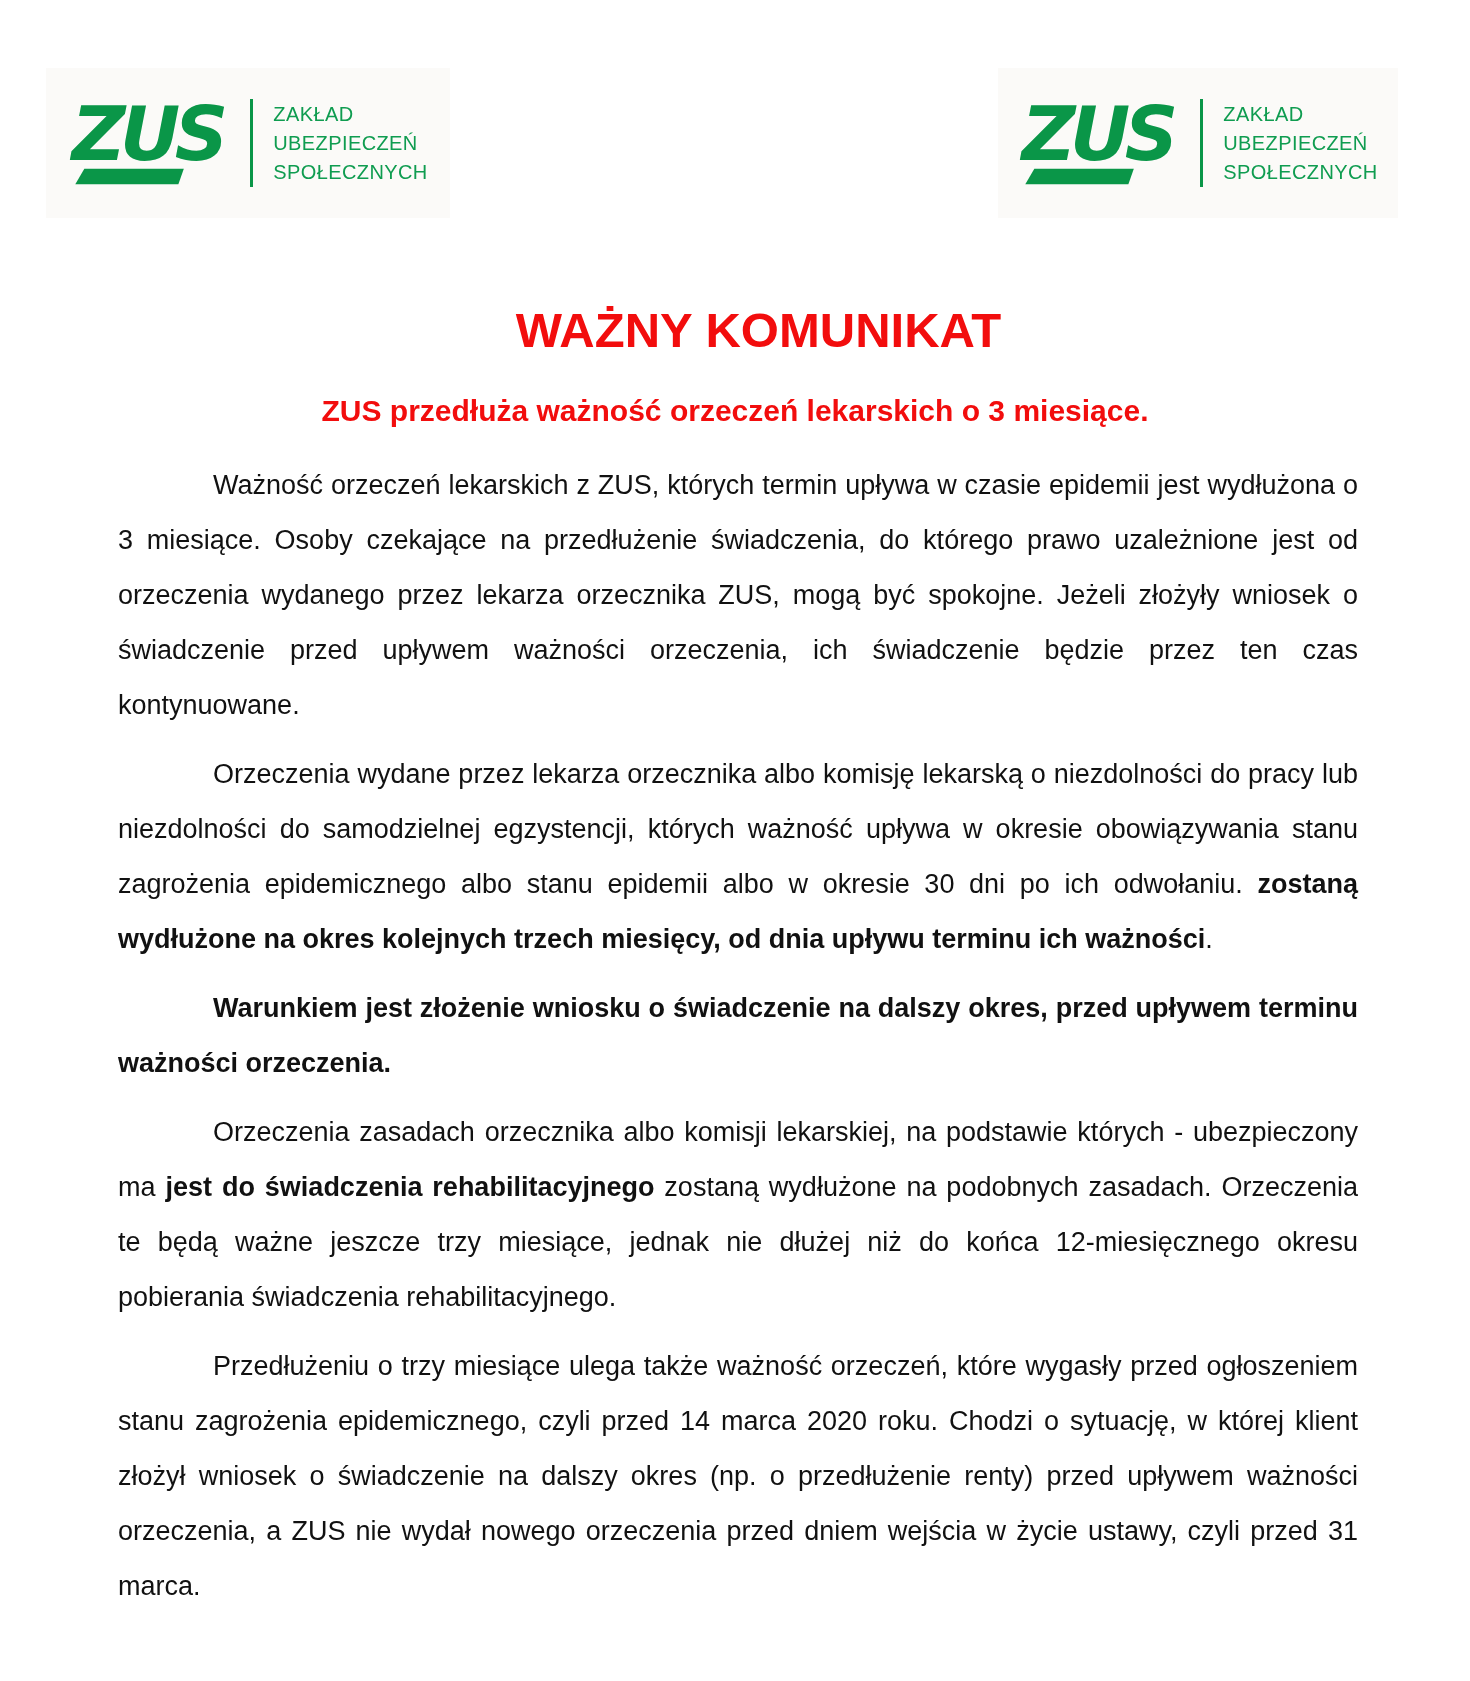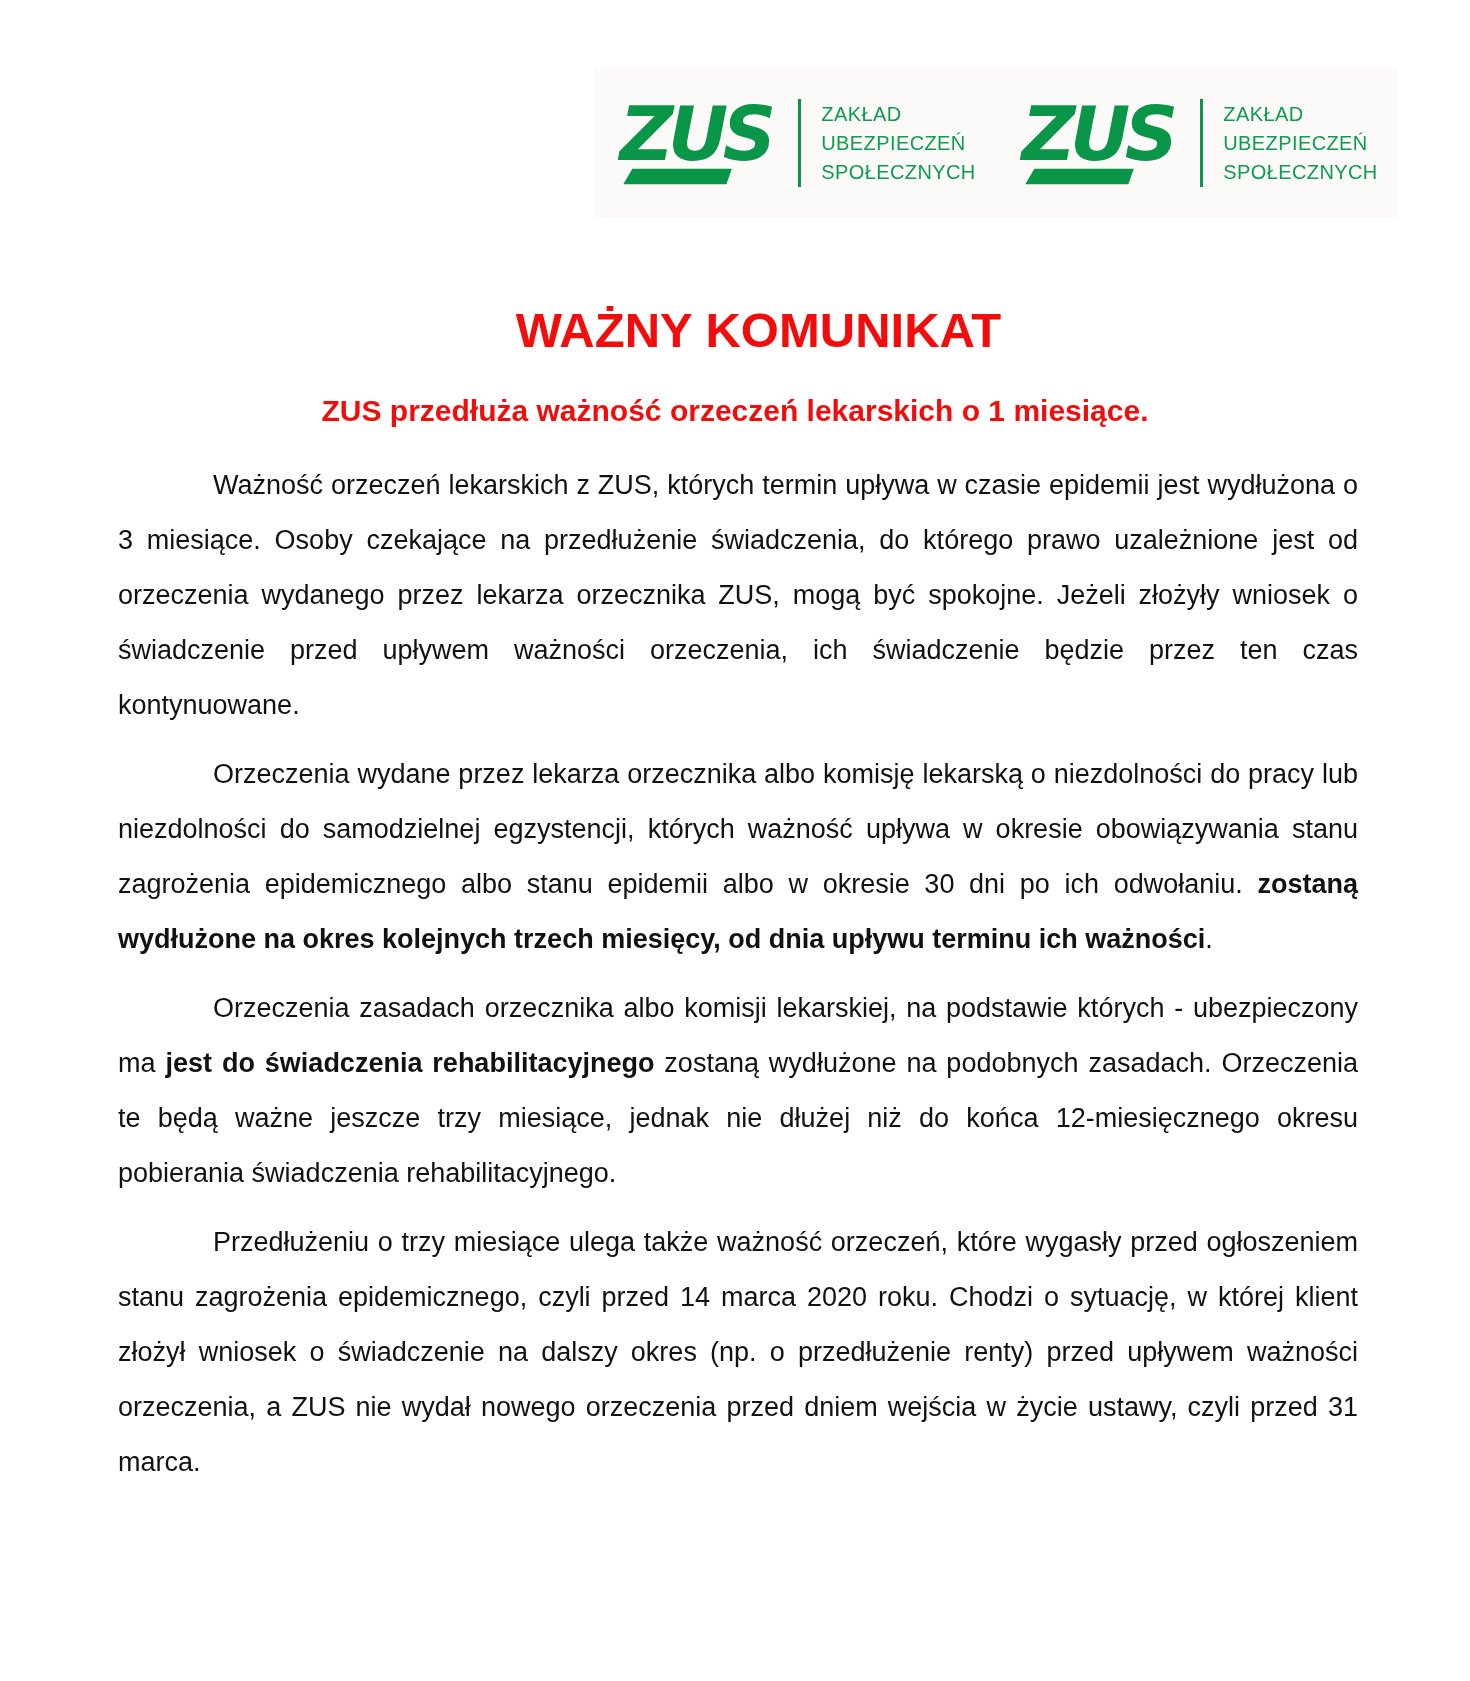--- a/index.html
+++ b/index.html
@@ -9,22 +9,23 @@
     height: 1681px;
     position: relative;
     overflow: hidden;
     font-family: "Liberation Sans", sans-serif;
     color: #111111;
   }
 
   
   .logos {
     display: flex;
-    justify-content: flex-end;
+    justify-content: space-between;
     padding: 68px 72px 0 46px;
+    gap: 37px;
   }
   .logo-box {
     width: 404px;
     height: 150px;
     background: #fbfaf8;
     display: flex;
     align-items: center;
     justify-content: center;
     gap: 20px;
   }
@@ -103,30 +104,33 @@
       <div>ZAKŁAD</div>
       <div>UBEZPIECZEŃ</div>
       <div>SPOŁECZNYCH</div>
     </div>
   </div>
 
 </header>
 
 <h1 class="title">WAŻNY KOMUNIKAT</h1>
 
-<h2 class="subtitle">ZUS przedłuża ważność orzeczeń lekarskich o 1 miesiące.</h2>
+<h2 class="subtitle">ZUS przedłuża ważność orzeczeń lekarskich o 3 miesiące.</h2>
 
 <main class="doc-body">
 
   <p class="bold-para">
     <span>Ważność orzeczeń lekarskich z ZUS, których termin upływa w czasie epidemii jest wydłużona o 3 miesiące. Osoby czekające na przedłużenie świadczenia, do którego prawo uzależnione jest od orzeczenia wydanego przez lekarza orzecznika ZUS, mogą być spokojne. Jeżeli złożyły wniosek o świadczenie przed upływem ważności orzeczenia, ich świadczenie będzie przez ten czas kontynuowane.</span>
   </p>
 
   <p><span>Orzeczenia wydane przez lekarza orzecznika albo komisję lekarską o niezdolności do pracy lub niezdolności do samodzielnej egzystencji, których ważność upływa w okresie obowiązywania stanu zagrożenia epidemicznego albo stanu epidemii albo w okresie 30 dni po ich odwołaniu. </span><span class="b">zostaną wydłużone na okres kolejnych trzech miesięcy, od dnia upływu terminu ich ważności</span><span>.</span></p>
 
+  <p class="red-para">
+    <span>Warunkiem jest złożenie wniosku o świadczenie na dalszy okres, przed upływem terminu ważności orzeczenia.</span>
+  </p>
 
   <p><span>Orzeczenia zasadach orzecznika albo komisji lekarskiej, na podstawie których - ubezpieczony ma </span><span class="b">jest do świadczenia rehabilitacyjnego</span><span> zostaną wydłużone na podobnych zasadach. Orzeczenia te będą ważne jeszcze trzy miesiące, jednak nie dłużej niż do końca 12-miesięcznego okresu pobierania świadczenia rehabilitacyjnego.</span></p>
 
   <p>
     <span>Przedłużeniu o trzy miesiące ulega także ważność orzeczeń, które wygasły przed ogłoszeniem stanu zagrożenia epidemicznego, czyli przed 14 marca 2020 roku. Chodzi o sytuację, w której klient złożył wniosek o świadczenie na dalszy okres (np. o przedłużenie renty) przed upływem ważności orzeczenia, a ZUS nie wydał nowego orzeczenia przed dniem wejścia w życie ustawy, czyli przed 31 marca.</span>
   </p>
 
 </main>
 
 </body></html>

